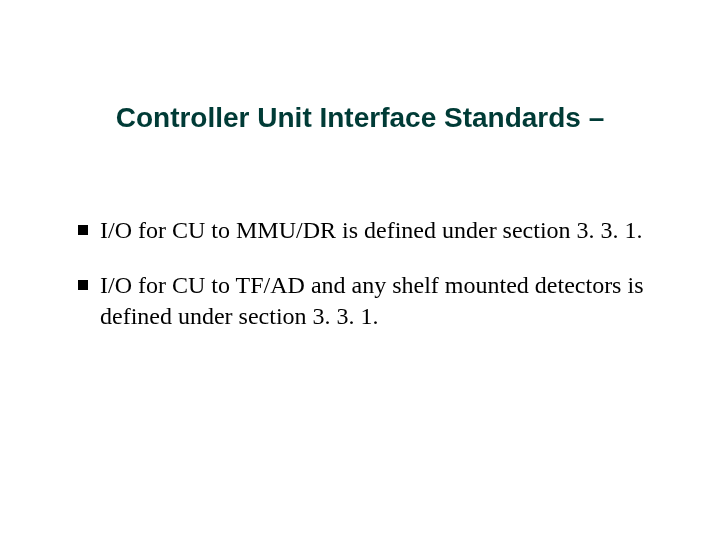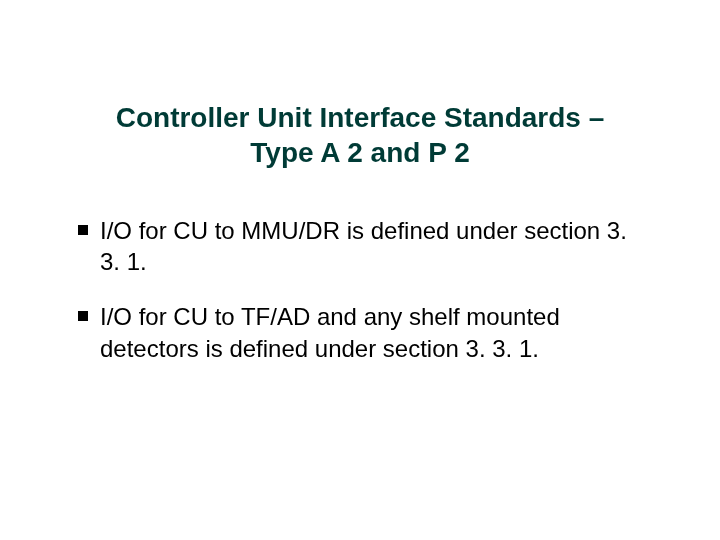--- a/index.html
+++ b/index.html
@@ -46,30 +46,30 @@
   .bullet .marker {
     flex: 0 0 auto;
     width: 10px;
     height: 10px;
     background: #000000;
     margin-top: 10px;
     margin-right: 12px;
   }
   .bullet .text {
     flex: 1 1 auto;
+    font-family: Liberation Serif, serif;
   }
 </style>
 </head>
 <body>
 
 <div class="slide">
 
   <div class="title">
     <span>Controller Unit Interface Standards –</span><br>
-    <span>Type A 2 and P 2</span>
   </div>
 
   <div class="body">
 
     <div class="bullet">
       <div class="marker"></div>
       <div class="text">I/O for CU to MMU/DR is defined under section 3. 3. 1.</div>
     </div>
 
     <div class="bullet">

